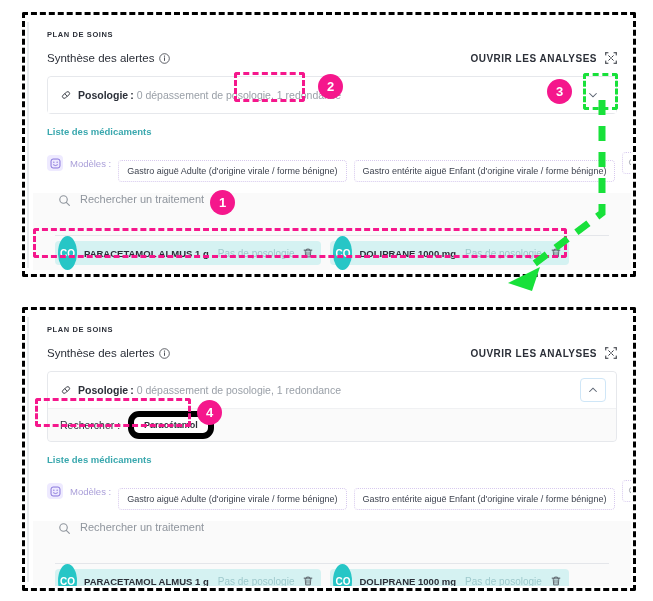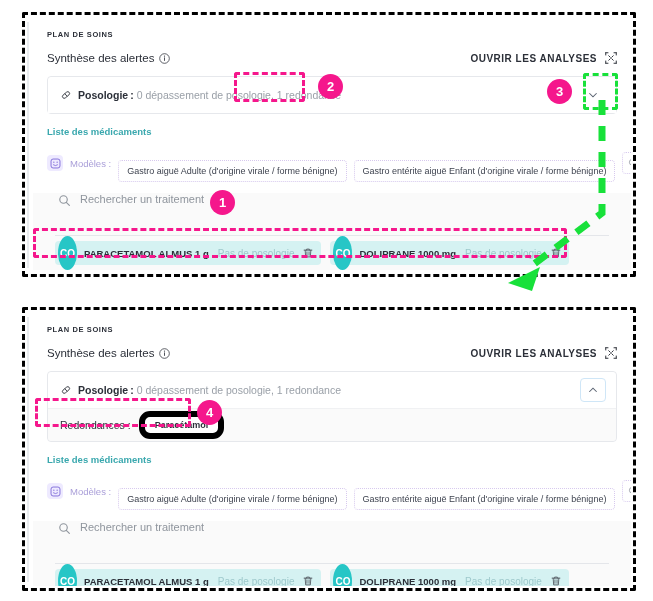--- a/index.html
+++ b/index.html
@@ -468,21 +468,21 @@
           <span class="posologie-sep">:</span>
           <span class="posologie-text">0 dépassement de posologie, 1 redondance</span>
           <span class="spacer"></span>
           <span class="chev-btn outlined">
             <svg width="12" height="12" viewBox="0 0 16 16" fill="none" stroke="#5b6472" stroke-width="1.4" stroke-linecap="round">
                 <path d="M3.5 10 L8 5.5 L12.5 10"></path>
               </svg>
           </span>
         </div>
         <div class="redundancy-row">
-          <span class="redundancy-label">Redondances :</span>
+          <span class="redundancy-label">Rechercher :</span>
           <span class="redundancy-chip">Paracétamol</span>
         </div>
       </div>
 
       <div class="section-label">Liste des médicaments</div>
 
       <div class="models-row">
         <span class="models-icon">
           <svg width="11" height="11" viewBox="0 0 16 16">
               <rect x="1.5" y="1.5" width="13" height="13" rx="3" fill="none" stroke="#7b66d6" stroke-width="1.3"></rect>

